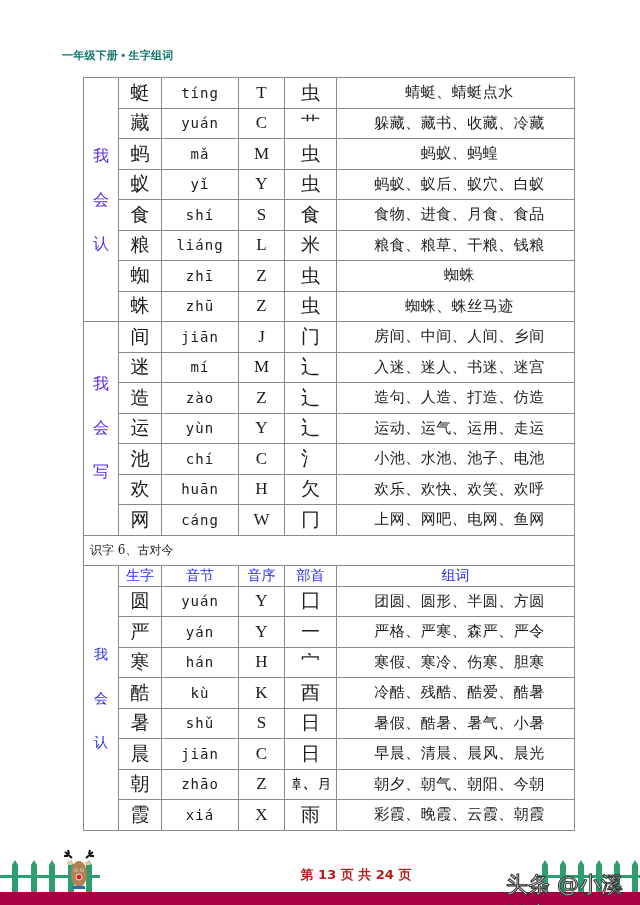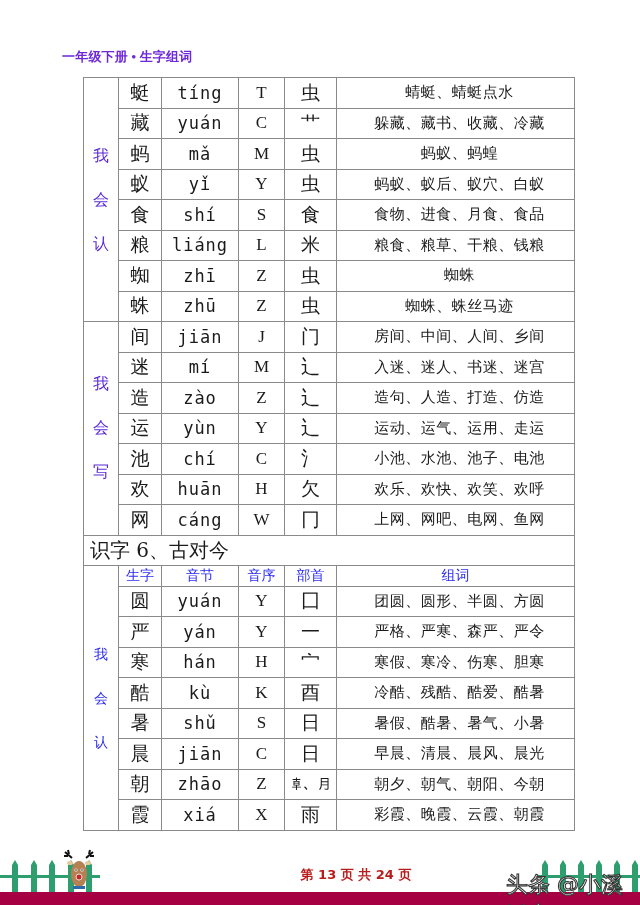--- a/index.html
+++ b/index.html
@@ -1,29 +1,29 @@
 <!DOCTYPE html>
 <html><head>
 <meta charset="utf-8">
 <style>
   html, body { margin:0; padding:0; }
   body { width:640px; height:905px; background:#ffffff; position:relative; overflow:hidden; font-family:"DejaVu Serif", serif; color:#1a1a1a; }
-  .doc-header { position:absolute; left:62px; top:48px; font-size:13px; font-weight:bold; font-family:Liberation Serif, serif; color:#6d28d9; letter-spacing:0.2px; }
+  .doc-header { position:absolute; left:62px; top:48px; font-size:11px; font-weight:bold; font-family:Liberation Sans, sans-serif; color:#0f766e; letter-spacing:0.2px; }
   table.sheet { position:absolute; left:83px; top:77px; width:491px; border-collapse:collapse; table-layout:fixed; }
   table.sheet td { border:1.2px solid #8a8a8a; padding:0; text-align:center; vertical-align:middle; overflow:hidden; white-space:nowrap; }
   tr.row td { height:29.5px; }
   td.group { color:#5a2bd8; font-size:16px; line-height:44px; font-family:"DejaVu Sans", sans-serif; }
   td.group span { display:block; }
   td.char { font-size:19px; }
-  td.pinyin { font-size:17px; font-family:"DejaVu Sans Mono", monospace; letter-spacing:1px; }
+  td.pinyin { font-size:14px; font-family:"DejaVu Sans Mono", monospace; letter-spacing:1px; }
   td.order { font-size:17px; font-family:"Liberation Serif", serif; }
   td.radical { font-size:19px; }
   td.radical.small { font-size:14px; }
   td.words { text-align:center; padding-left:8px !important; font-size:15px; letter-spacing:0.5px; }
-  tr.title td { height:29px; text-align:left; padding-left:6px; font-size:20px; }
+  tr.title td { height:29px; text-align:left; padding-left:6px; font-size:12px; }
   tr.head td { height:20px; color:#2c2cf0; font-size:14px; font-family:"DejaVu Sans", sans-serif;margin-top:28px; }
   .footer-band { position:absolute; left:0; top:892px; width:640px; height:13px; background:#a60042; }
   .page-num { position:absolute; left:0; width:640px; top:866px; text-align:center; font-size:13px; font-weight:bold; font-family:"DejaVu Sans", sans-serif; color:#b91c1c;margin-left:36px; }
   .watermark { position:absolute; left:506px; top:870px; font-size:22px; color:#fff; font-family:"DejaVu Sans", sans-serif; -webkit-text-stroke:1px #333; text-shadow:0 0 1px #333; z-index:3; }
   .fence { position:absolute; }
   .fence .rail { position:absolute; background:#2e9e6e; }
   .fence .post { position:absolute; background:#2e9e6e; width:6px; }
   .fence .post::before { content:""; position:absolute; left:0; top:-5px; border-left:3px solid transparent; border-right:3px solid transparent; border-bottom:5px solid #2e9e6e; }
   .reindeer { position:absolute; left:62px; top:848px; width:34px; height:44px; z-index:1; }
 </style>

